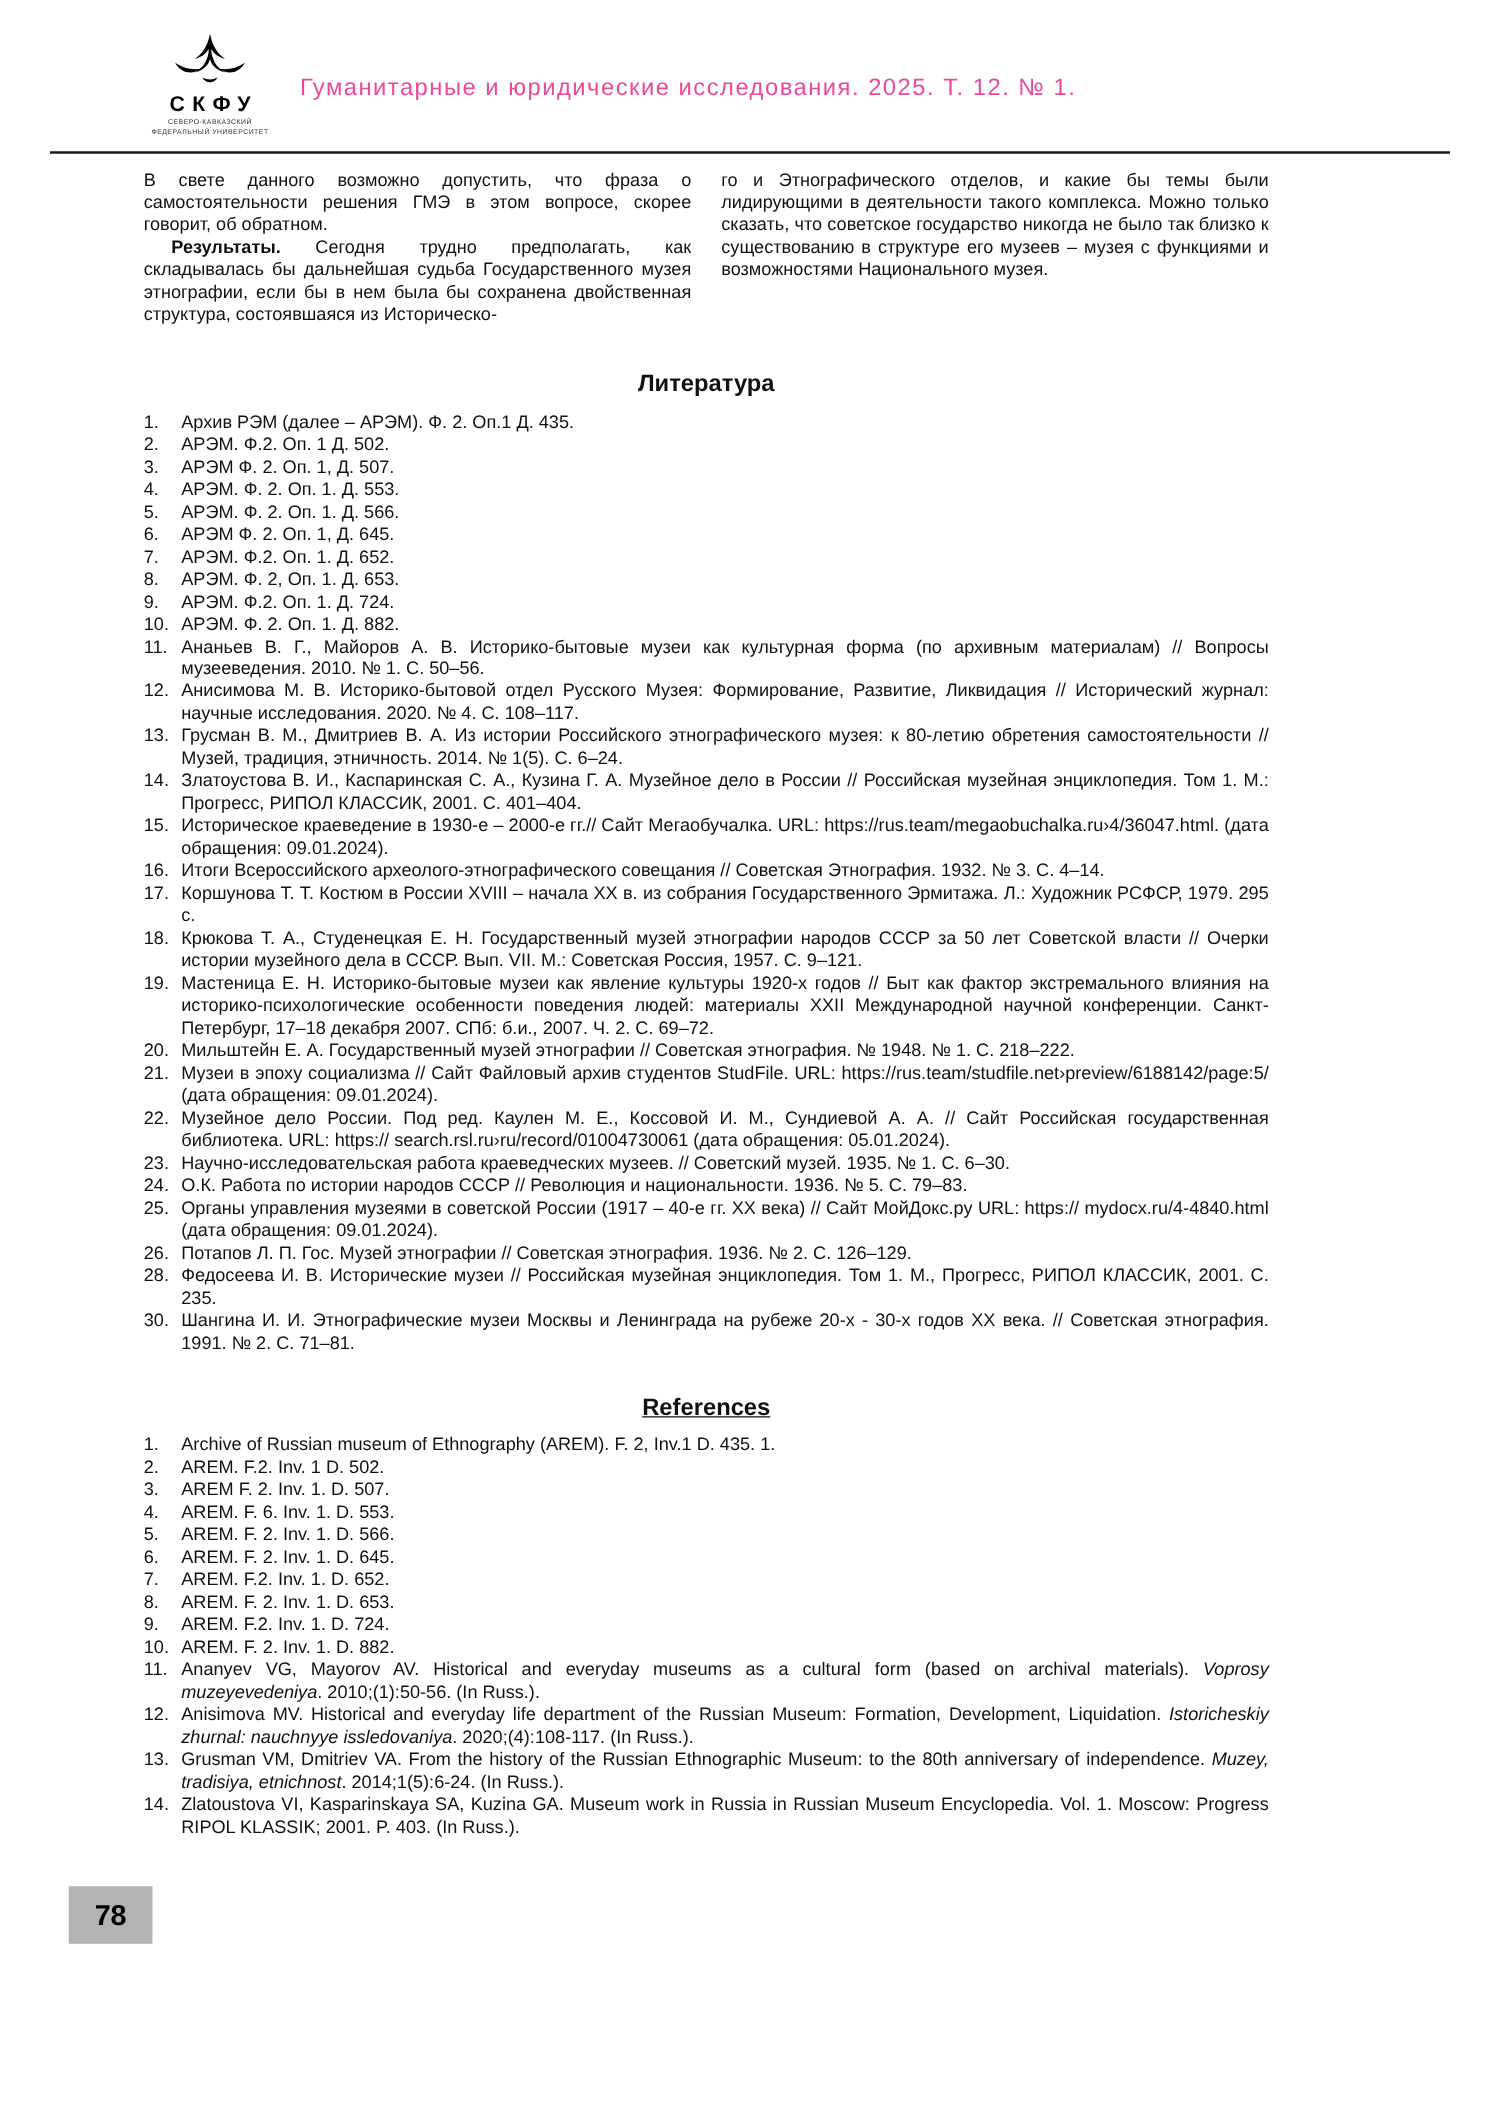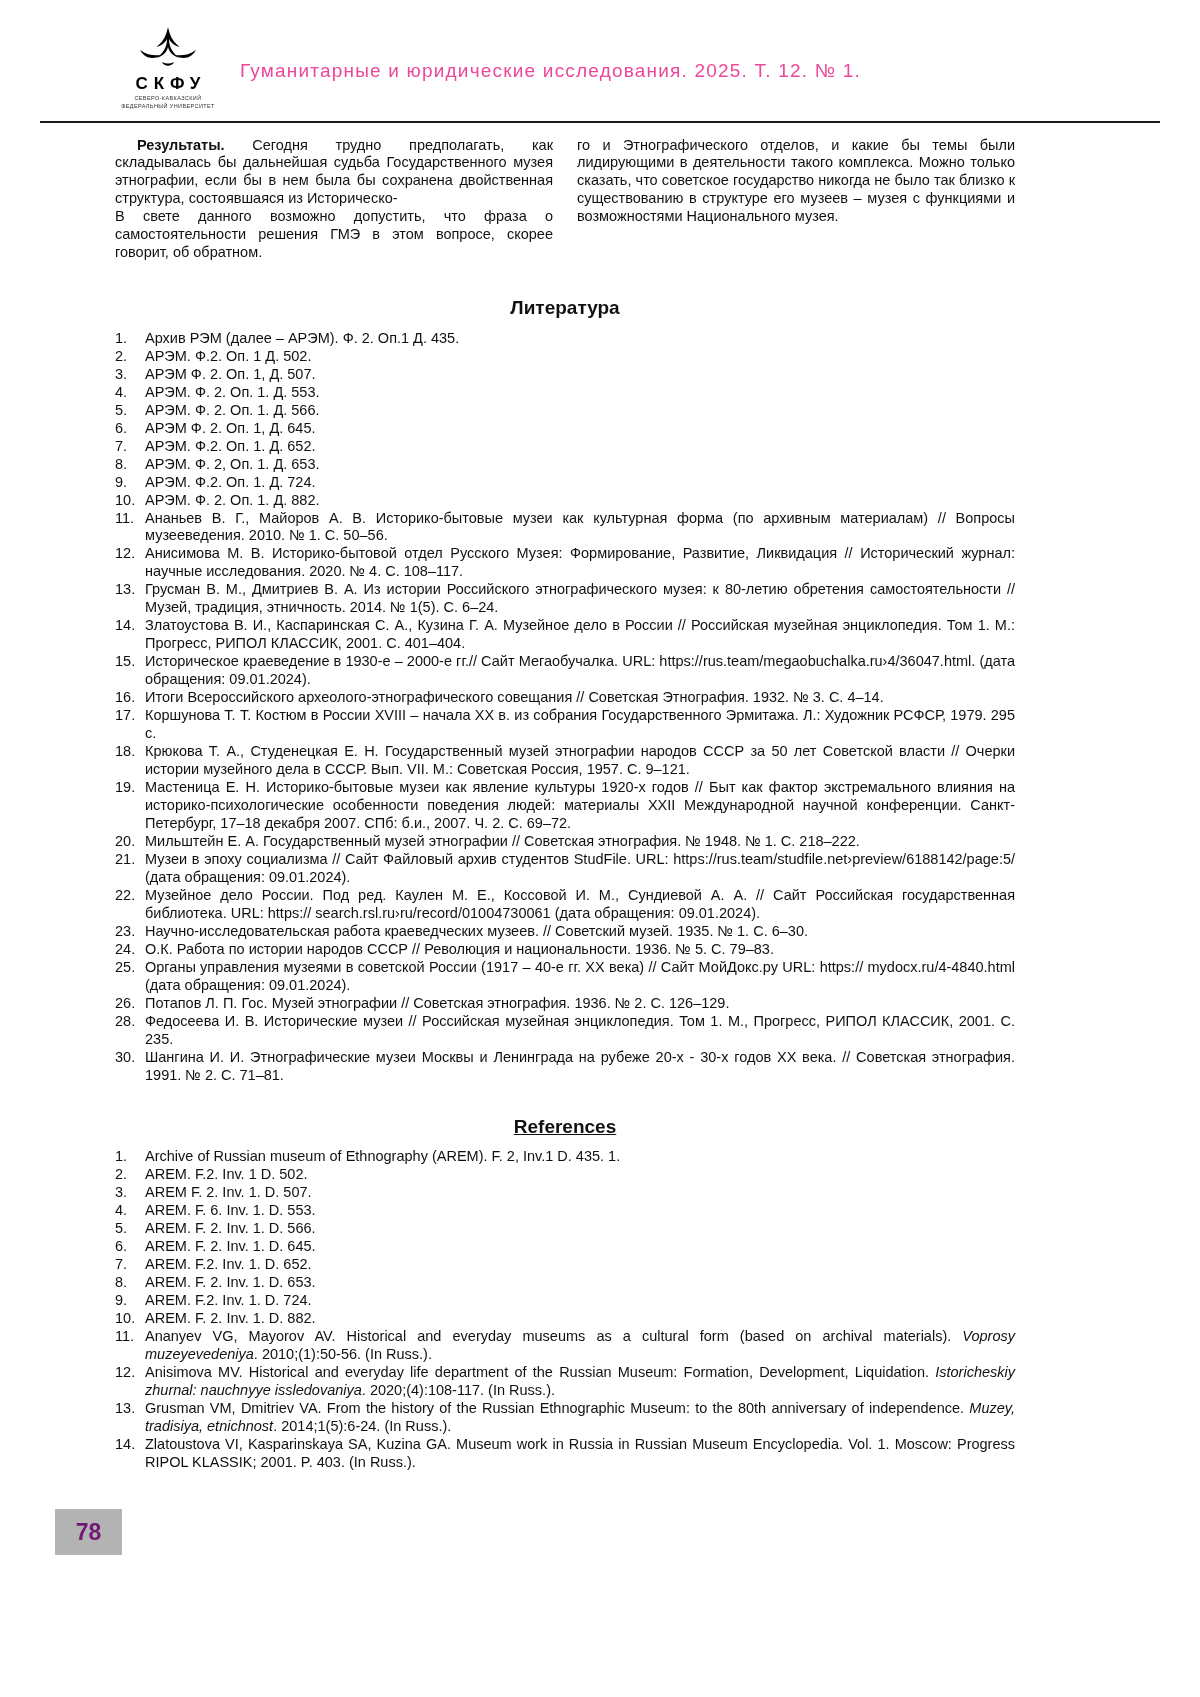--- a/index.html
+++ b/index.html
@@ -80,21 +80,21 @@
     left: 55px;
     bottom: 72px;
     width: 67px;
     height: 46px;
     background: #b3b3b3;
     display: flex;
     align-items: center;
     justify-content: center;
     font-size: 23px;
     font-weight: bold;
-    color: #701a75;
+    color: #000000;
   }
 </style>
 </head>
 <body>
 
 <div class="page">
 
   <header class="header">
     <div class="logo">
       <svg width="72" height="46" viewBox="0 0 72 46" aria-hidden="true">
@@ -109,22 +109,22 @@
     </div>
     <div class="journal-title">Гуманитарные и юридические исследования. 2025. Т. 12. № 1.</div>
   </header>
 
   <div class="header-rule"></div>
 
   <main class="content">
 
     <div class="two-col">
       <div class="col" id="col-left">
+          <p class="para"><span>В свете данного возможно допустить, что фраза о самостоятельности решения ГМЭ в этом вопросе, скорее говорит, об обратном.</span></p>
           <p class="para indent"><span class="b">Результаты.</span><span> Сегодня трудно предполагать, как складывалась бы дальнейшая судьба Государственного музея этнографии, если бы в нем была бы сохранена двойственная структура, состоявшаяся из Историческо-</span></p>
-          <p class="para"><span>В свете данного возможно допустить, что фраза о самостоятельности решения ГМЭ в этом вопросе, скорее говорит, об обратном.</span></p>
         </div>
       <div class="col" id="col-right">
           <p class="para"><span>го и Этнографического отделов, и какие бы темы были лидирующими в деятельности такого комплекса. Можно только сказать, что советское государство никогда не было так близко к существованию в структуре его музеев – музея с функциями и возможностями Национального музея.</span></p>
         </div>
     </div>
 
     <h2 class="section-heading">Литература</h2>
     <div class="ref-list" id="lit-list">
         <div class="ref-item">
           <span class="ref-num">1.</span>
@@ -205,21 +205,21 @@
         <div class="ref-item">
           <span class="ref-num">20.</span>
           <span class="ref-text">Мильштейн Е. А. Государственный музей этнографии // Советская этнография. № 1948. № 1. С. 218–222.</span>
         </div>
         <div class="ref-item">
           <span class="ref-num">21.</span>
           <span class="ref-text">Музеи в эпоху социализма // Сайт Файловый архив студентов StudFile. URL: https://rus.team/studfile.net›preview/6188142/page:5/ (дата обращения: 09.01.2024).</span>
         </div>
         <div class="ref-item">
           <span class="ref-num">22.</span>
-          <span class="ref-text">Музейное дело России. Под ред. Каулен М. Е., Коссовой И. М., Сундиевой А. А. // Сайт Российская государственная библиотека. URL: https:// search.rsl.ru›ru/record/01004730061 (дата обращения: 09.01.2024).</span>
+          <span class="ref-text">Музейное дело России. Под ред. Каулен М. Е., Коссовой И. М., Сундиевой А. А. // Сайт Российская государственная библиотека. URL: https:// search.rsl.ru›ru/record/01004730061 (дата обращения: 05.01.2024).</span>
         </div>
         <div class="ref-item">
           <span class="ref-num">23.</span>
           <span class="ref-text">Научно-исследовательская работа краеведческих музеев. // Советский музей. 1935. № 1. С. 6–30.</span>
         </div>
         <div class="ref-item">
           <span class="ref-num">24.</span>
           <span class="ref-text">О.К. Работа по истории народов СССР // Революция и национальности. 1936. № 5. С. 79–83.</span>
         </div>
         <div class="ref-item">

